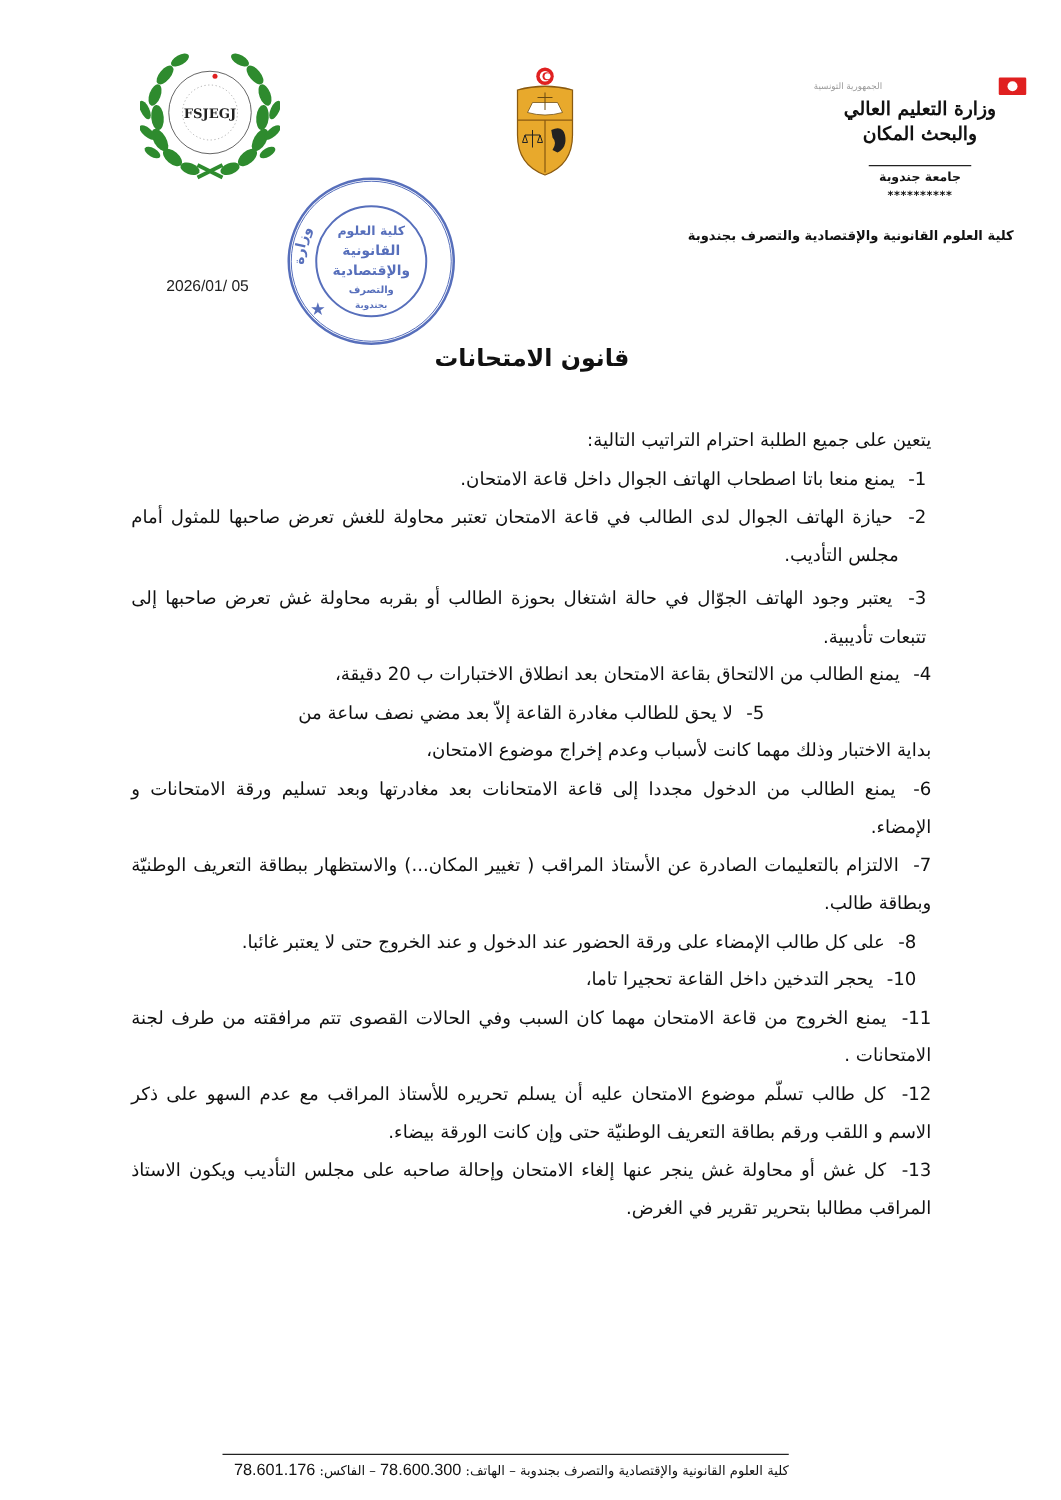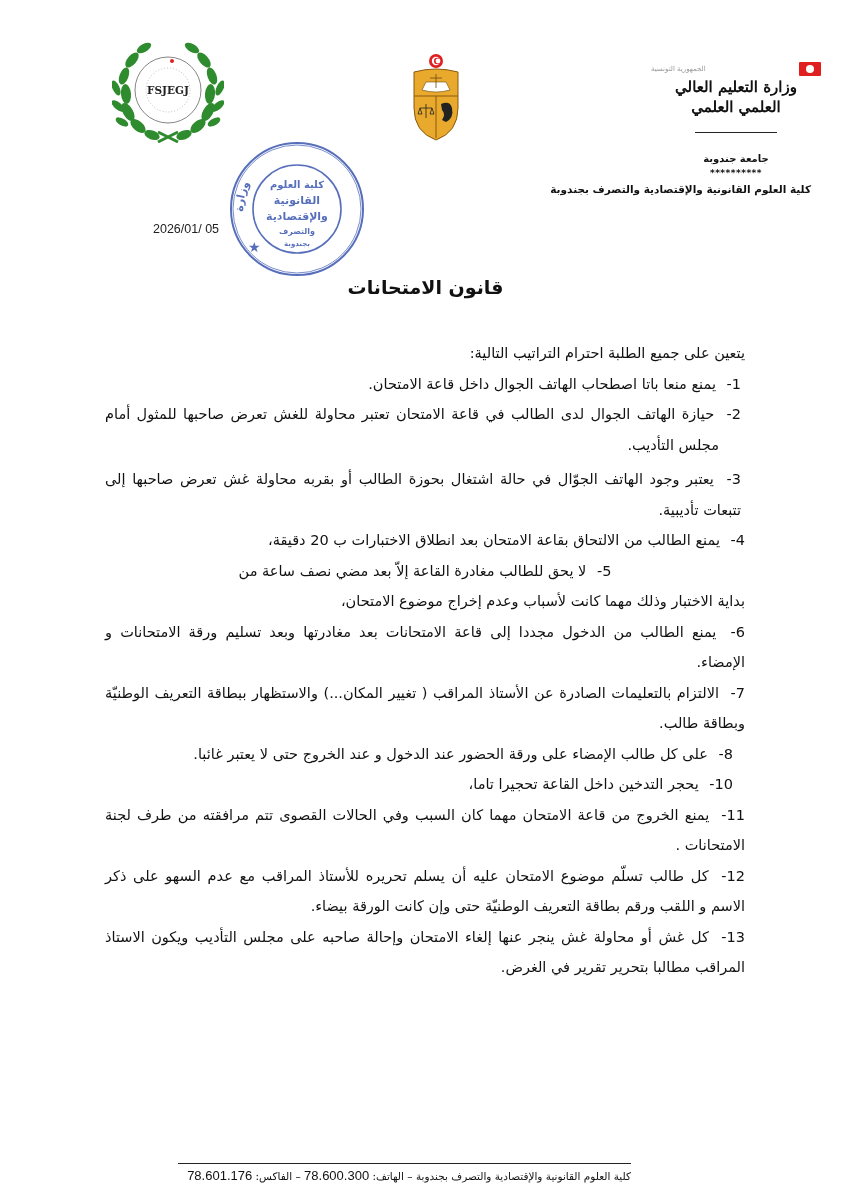--- a/index.html
+++ b/index.html
@@ -9,29 +9,29 @@
     .abs { position: absolute; }
 
     
     .ministry { right: 28px; top: 62px; width: 170px; text-align: center; direction: rtl; }
     .flag-row { display: flex; justify-content: space-between; align-items: center; gap: 6px; direction: rtl; }
     .flag { width: 22px; height: 14px; background: #e02020; position: relative; border-radius: 1px; }
     .flag::after { content: ""; position: absolute; left: 7px; top: 3px; width: 8px; height: 8px; background: #fff; border-radius: 50%; }
     .republic { font-size: 7px; color: #999; line-height: 8px; }
     .ministry-name { font-family: "DejaVu Serif", serif; font-weight: bold; font-size: 15px; line-height: 18px; margin-top: 2px; letter-spacing: -0.3px; }
     .min-rule { width: 82px; height: 1px; background: #222; margin: 16px auto 0 auto; }
-    .university { font-size: 10px; font-weight: bold; margin-top: 20px; }
+    .university { font-size: 10px; font-weight: bold; margin-top: 4px; }
     .stars { font-size: 9px; letter-spacing: 0.5px; margin-top: 4px; font-weight: bold; }
     .faculty-head { right: 38px; top: 183px; font-size: 10.5px; font-weight: bold; direction: rtl; white-space: nowrap; }
 
     
     .fsjegj-logo { left: 112px; top: 38px; width: 112px; width: 112px; height: 110px; }
     .coat-of-arms { left: 410px; top: 52px; width: 52px; height: 90px; }
 
-    .date { left: 133px; top: 222px; font-family: "Liberation Sans", sans-serif; font-size: 12.5px; color: #222; margin-left: 20px; }
+    .date { left: 133px; top: 222px; font-family: "Liberation Sans", sans-serif; font-size: 12.5px; color: #222; }
 
     .stamp { left: 228px; top: 140px; width: 138px; height: 138px; }
 
     .title { left: 0; width: 849px; top: 276px; text-align: center; font-size: 19px; font-weight: bold; direction: rtl; padding-left: 10px; }
     .title span { display: inline-block; transform: translateX(-4px); }
 
     
     .body-text { right: 104px; top: 338px; width: 640px; direction: rtl; text-align: justify; font-size: 14.5px; line-height: 30.5px; font-family: "DejaVu Sans", sans-serif; }
     .intro { padding-right: 0; }
     .rule-item { padding-right: 0; }
@@ -44,21 +44,21 @@
   </style>
 </head>
 <body>
 
 <div class="abs ministry">
   <div class="flag-row">
     <div class="flag"></div>
     <div class="republic">الجمهورية التونسية</div>
   </div>
   <div class="ministry-name">وزارة التعليم العالي</div>
-  <div class="ministry-name">العلمي العلمي</div>
+  <div class="ministry-name">والبحث المكان</div>
   <div class="min-rule"></div>
   <div class="university">جامعة جندوبة</div>
   <div class="stars">**********</div>
 </div>
 <div class="abs faculty-head">كلية العلوم القانونية والإقتصادية والتصرف بجندوبة</div>
 
 <svg class="abs fsjegj-logo" viewBox="0 0 112 110">
   <g fill="#2e8b2e">
     <g>
       <ellipse cx="14" cy="56" rx="5" ry="10" transform="rotate(-5 14 56)"></ellipse>

